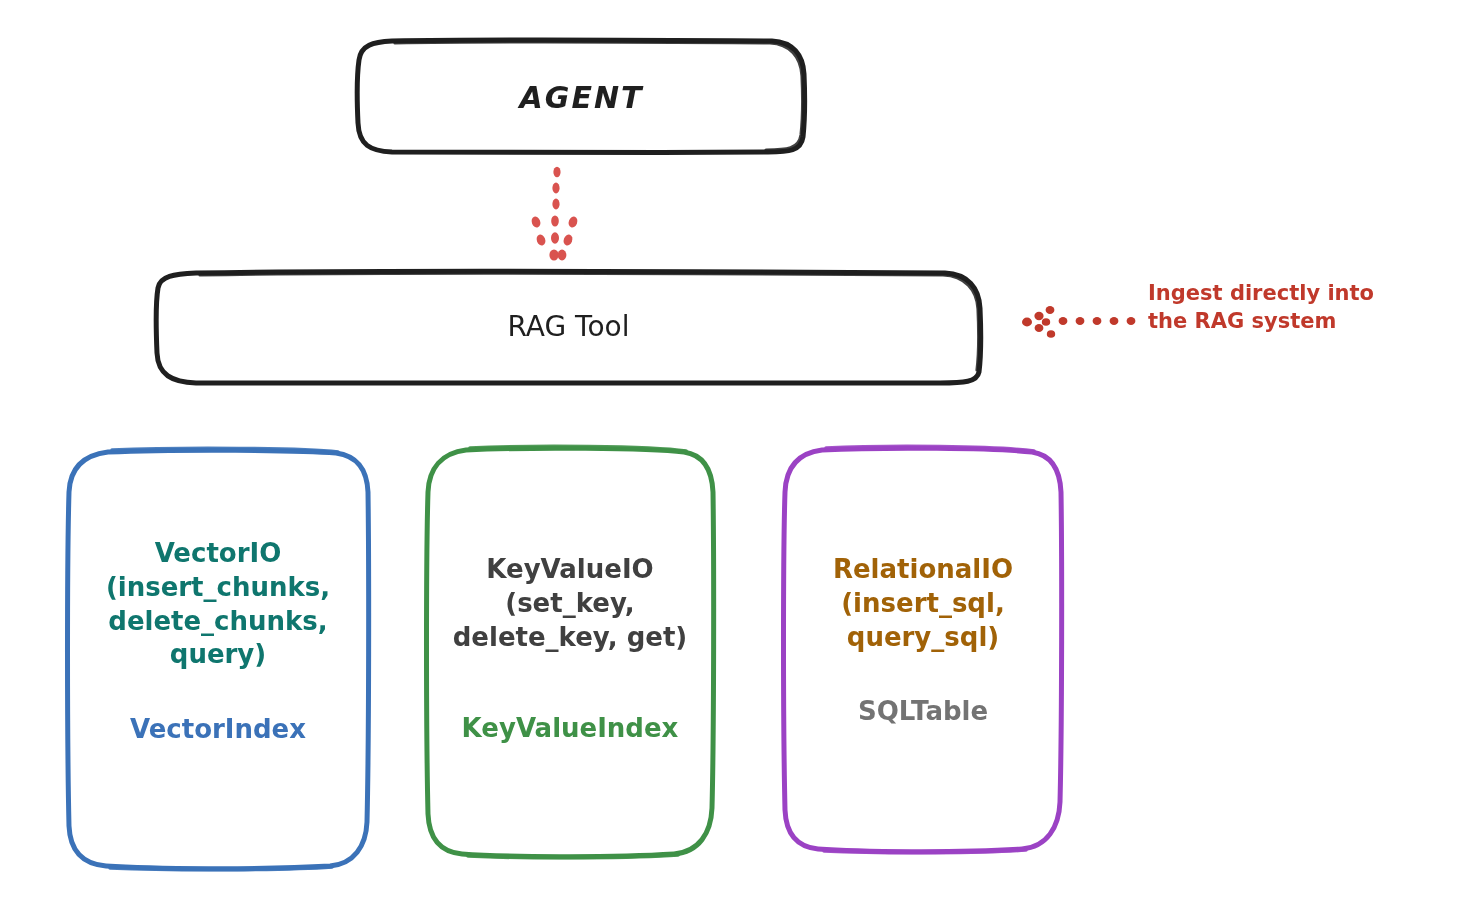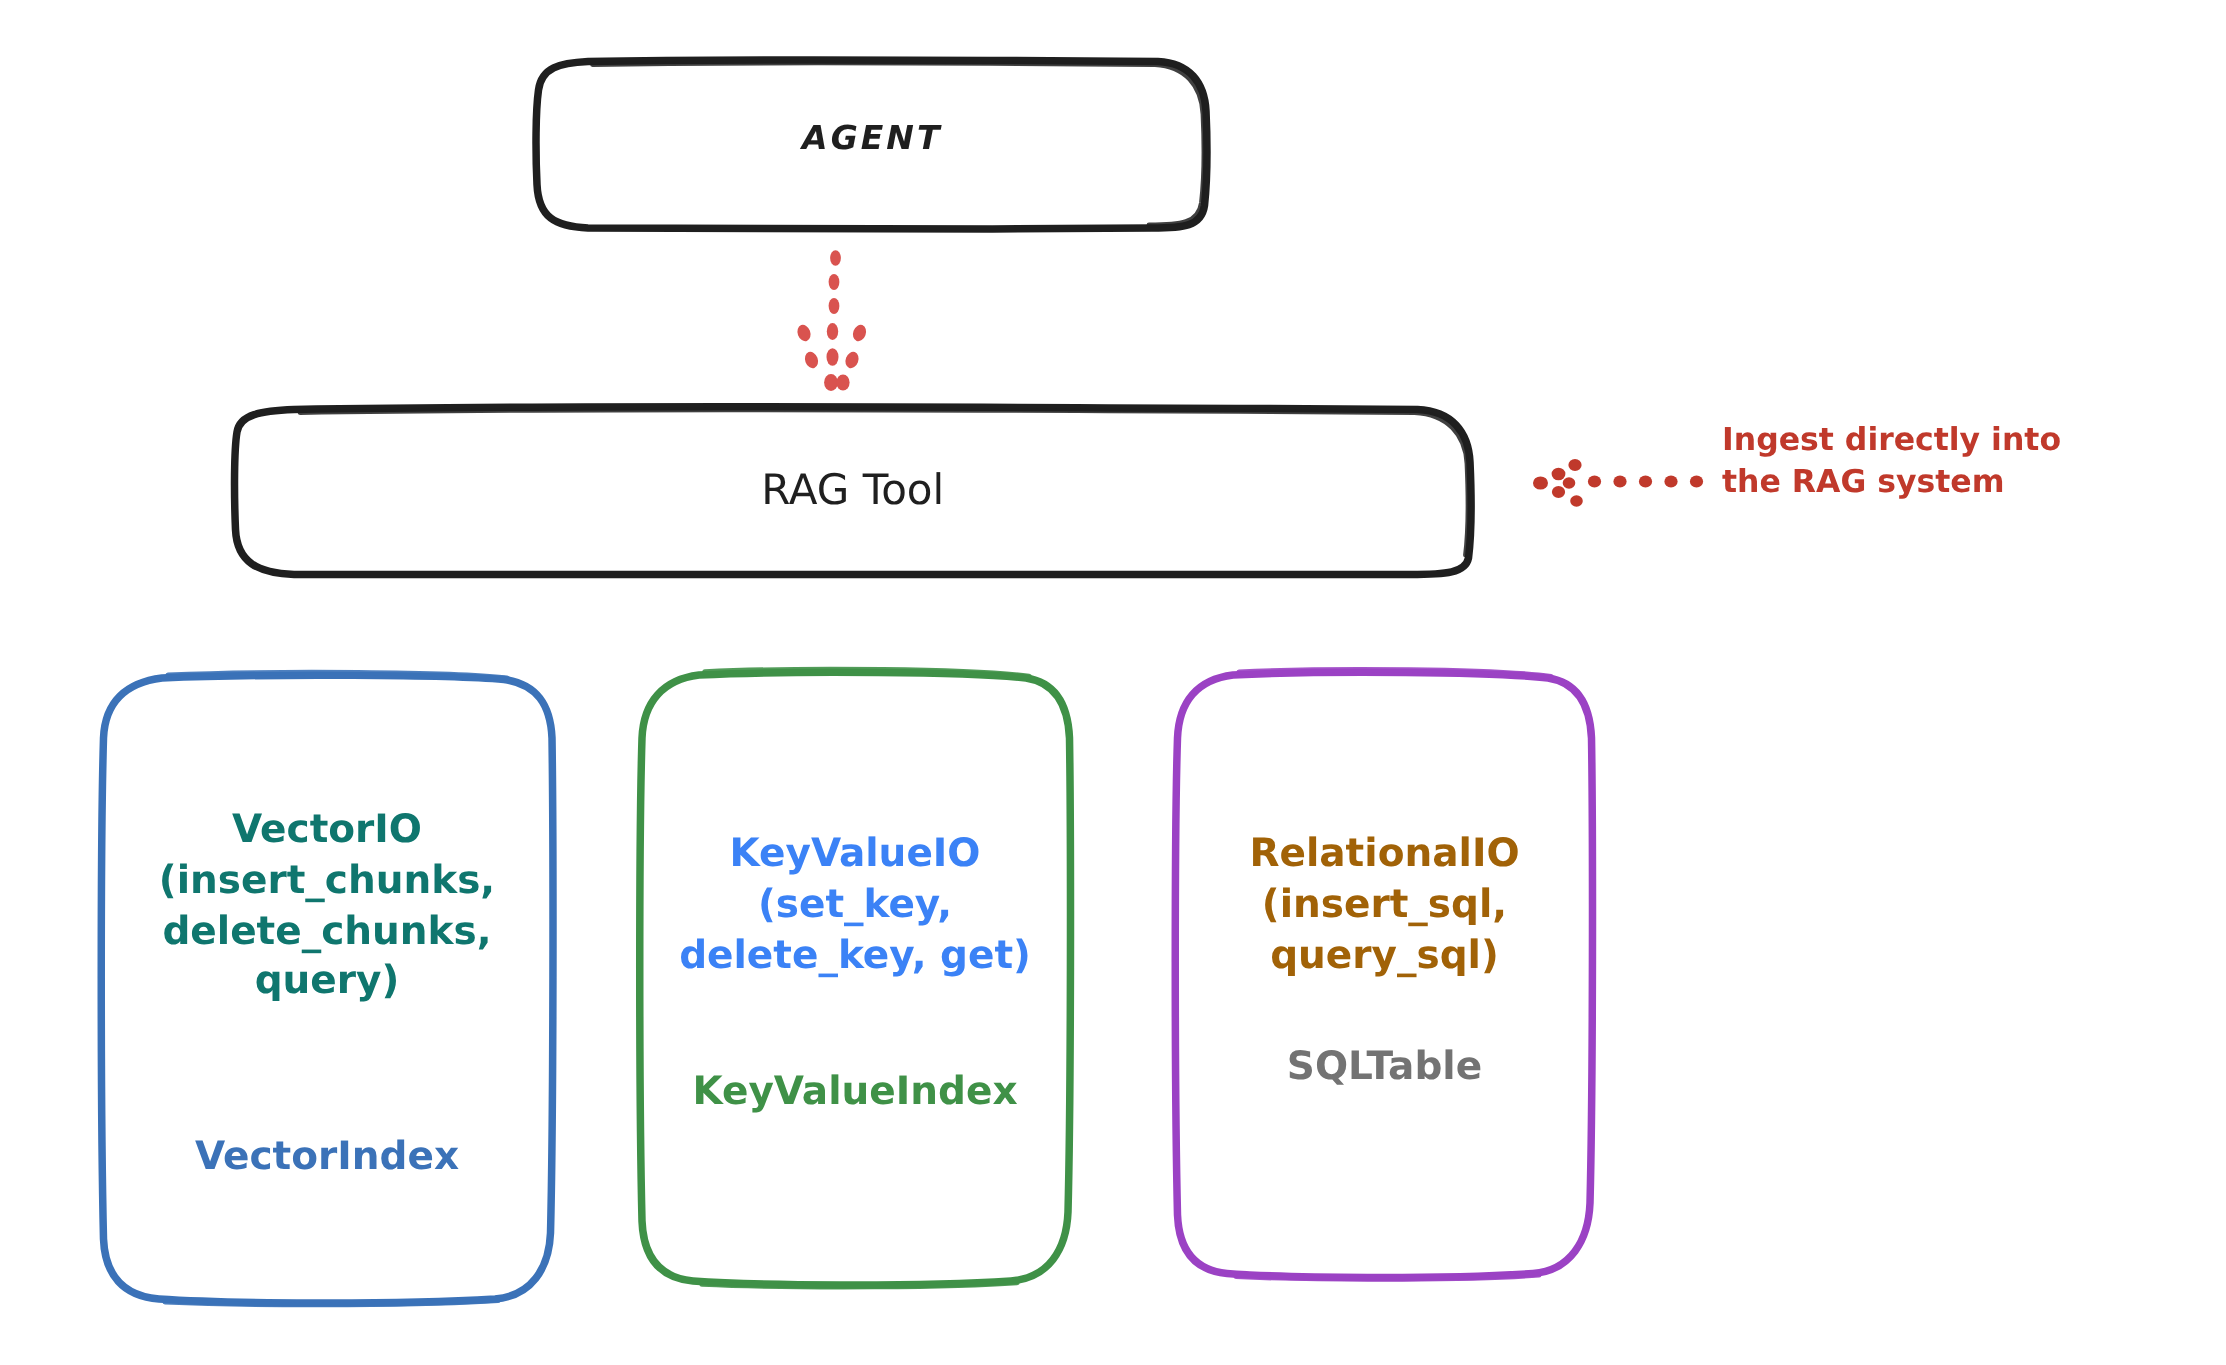--- a/index.html
+++ b/index.html
@@ -26,21 +26,21 @@
     text-align: center;
     line-height: 1.18;
     white-space: pre-line;
     user-select: none;
   }
   
   #agent-label {
     left: 358px;
     top: 80px;
     width: 447px;
-    font-size: 22px;
+    font-size: 30px;
     letter-spacing: 2px;
     font-style: italic;
     font-weight: 600;
     color: #1f1f1f;
     font-family: "DejaVu Sans", sans-serif;
   }
   
   #ragtool-label {
     left: 157px;
     top: 310px;
@@ -77,22 +77,22 @@
   }
   .provider-index {
     position: absolute;
     text-align: center;
     font-size: 26px;
     font-weight: 600;
     user-select: none;
     font-family: "DejaVu Sans", sans-serif;
   }
   #vectorio-api   { left: 72px;  top: 537px; width: 292px; color: #0f766e; }
-  #vectorio-index { left: 72px;  top: 714px; width: 292px; color: #3b72b8; margin-top: 42px; }
-  #kvio-api       { left: 428px; top: 553px; width: 284px; color: #3b82f6; }
+  #vectorio-index { left: 72px;  top: 714px; width: 292px; color: #3b72b8; }
+  #kvio-api       { left: 428px; top: 553px; width: 284px; color: #404040; }
   #kvio-index     { left: 428px; top: 713px; width: 284px; color: #3f9147; text-align: center; }
   #relio-api      { left: 784px; top: 553px; width: 278px; color: #a16207; }
   #relio-index    { left: 784px; top: 696px; width: 278px; color: #737373; }
 </style>
 </head>
 <body>
 
 <svg id="canvas" viewBox="0 0 1484 910" xmlns="http://www.w3.org/2000/svg">
 
   <g>

